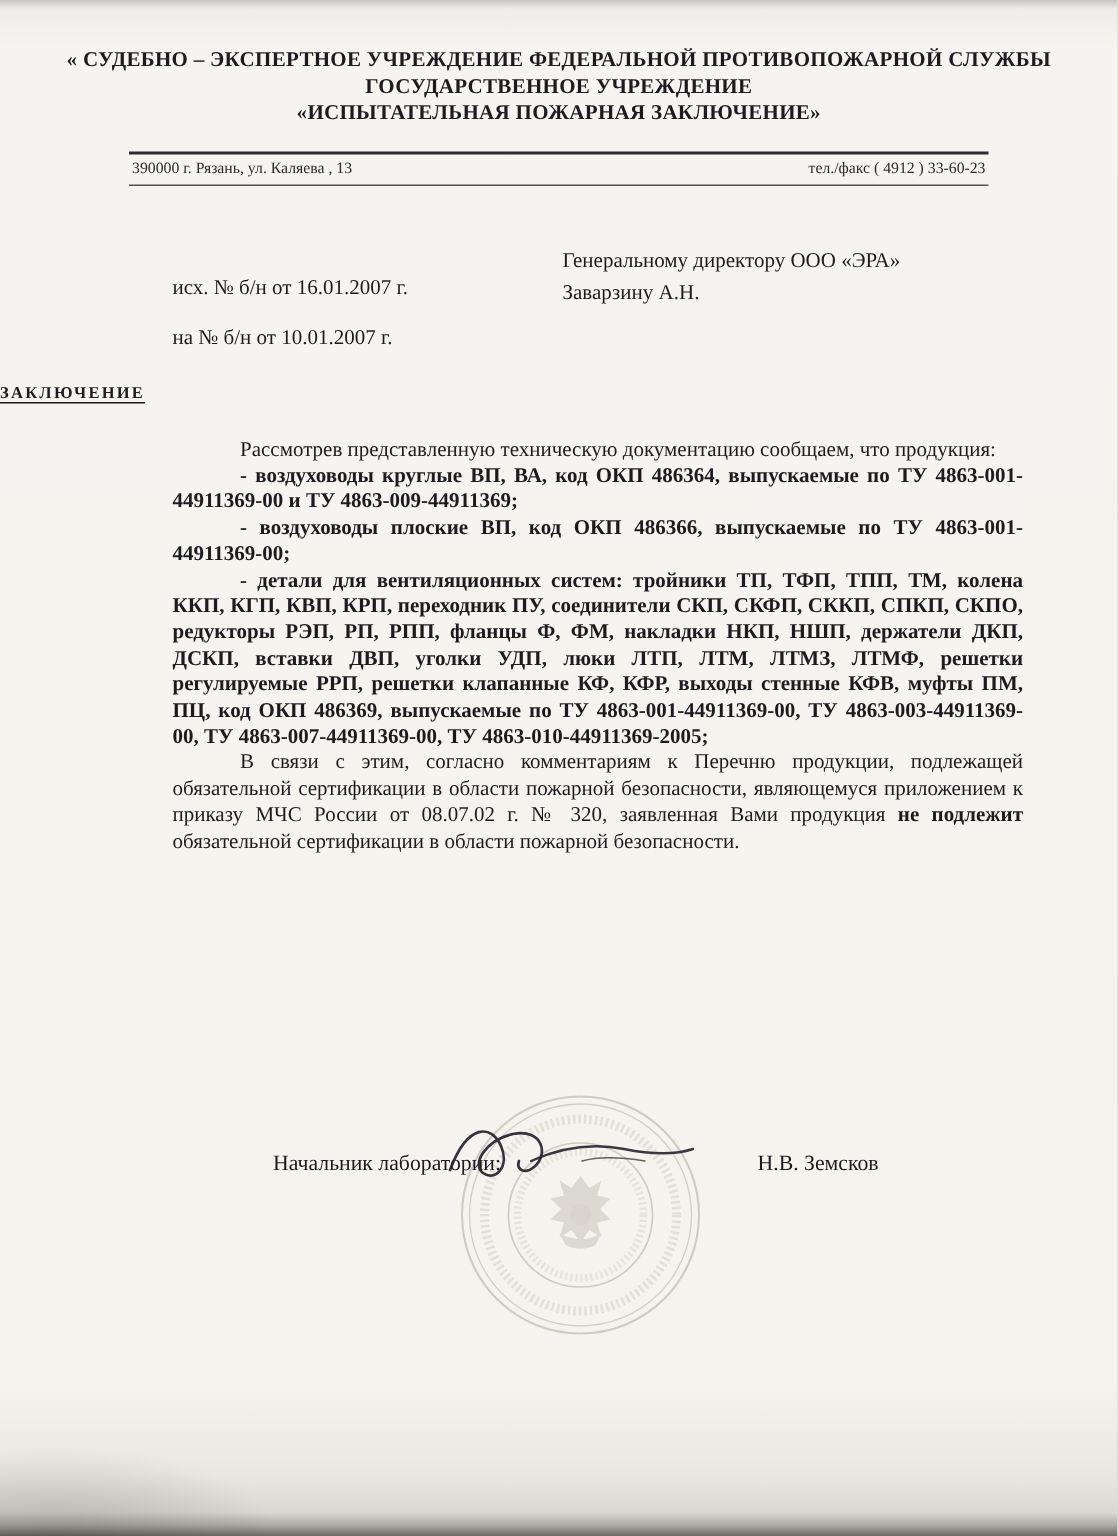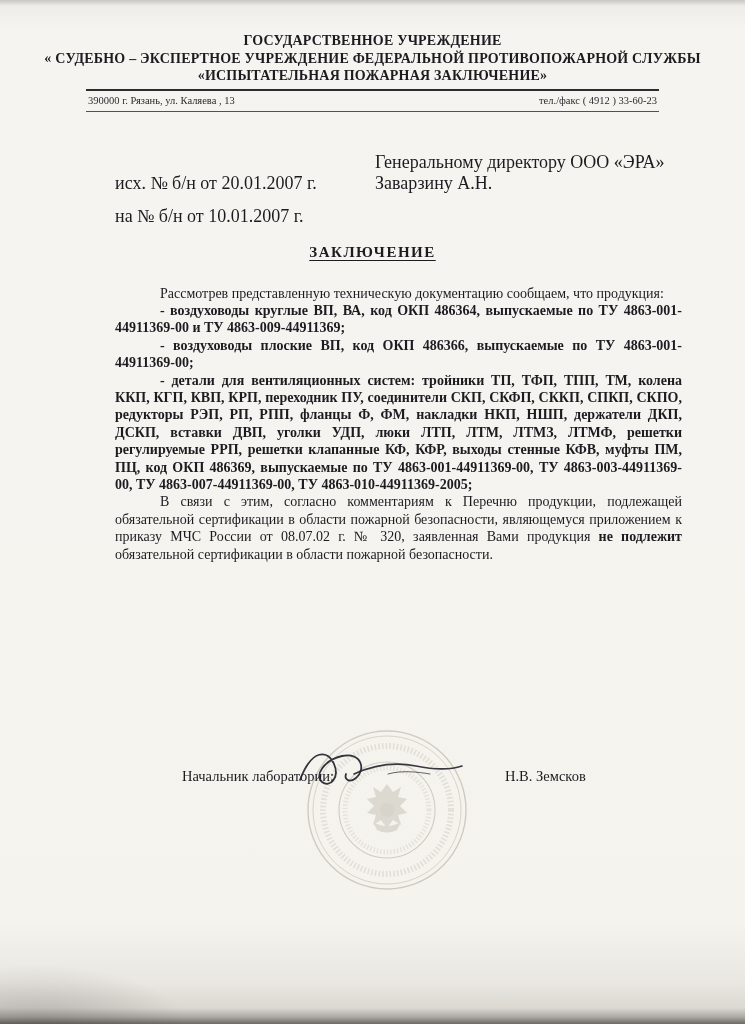--- a/index.html
+++ b/index.html
@@ -21,70 +21,70 @@
     position:absolute; left:0; right:0; top:0; height:6px;
     background:linear-gradient(180deg,rgba(90,88,84,.25) 0%,rgba(0,0,0,0) 100%);
   }
   .scan-smudge {
     position:absolute; left:-30px; bottom:-20px; width:220px; height:80px;
     background:radial-gradient(ellipse at 30% 80%, rgba(60,58,54,.25), rgba(0,0,0,0) 70%);
   }
 
   .letterhead { padding-top:32px; text-align:center; font-weight:700; font-size:14px; line-height:17.5px; letter-spacing:.2px; }
 
-  .rules { margin:4px 86px 0 86px; }
+  .rules { margin:16px 86px 0 86px; }
   .rule-thick { border-top:2.5px solid #2d2d31; }
   .rule-thin  { border-top:1px solid #505055; }
   .contact-row { display:flex; justify-content:space-between; font-size:10.5px; line-height:13px; padding:3px 2px 4px 2px; color:#2a2a2e; }
 
-  .ref-area { position:relative; margin-top:40px; height:92px; font-size:18px; }
+  .ref-area { position:relative; margin-top:40px; height:92px; font-size:14px; }
   .recipient { position:absolute; left:375px; top:0; line-height:21px; }
   .ref-out { position:absolute; left:115px; top:21px; }
   .ref-in  { position:absolute; left:115px; top:54px; }
 
-  .doc-title { text-align:center; font-weight:700; font-size:15px; letter-spacing:1.5px; text-decoration:underline; text-underline-offset:3px; }
+  .doc-title { text-align:left; font-weight:700; font-size:11px; letter-spacing:1.5px; text-decoration:underline; text-underline-offset:3px; }
 
   .body-text { margin:24px 63px 0 115px; font-size:14px; line-height:17.4px; text-align:justify; hyphens:auto; -webkit-hyphens:auto; }
   .body-text p { text-indent:45px; }
   .body-text p.b { font-weight:700; }
 
   .sig-label { position:absolute; left:182px; top:768px; font-size:14.5px; }
   .sig-name  { position:absolute; left:505px; top:768px; font-size:14.5px; }
   .sig-scribble { position:absolute; left:292px; top:740px; width:178px; height:58px; }
 
   .stamp { position:absolute; left:303px; top:726px; width:168px; height:168px; opacity:.55; }
 </style>
 </head>
 <body>
 
 <div class="page">
 
   <div class="scan-edge-top"></div>
 
   <div class="letterhead">
+    <div>« СУДЕБНО – ЭКСПЕРТНОЕ УЧРЕЖДЕНИЕ ФЕДЕРАЛЬНОЙ ПРОТИВОПОЖАРНОЙ СЛУЖБЫ</div>
     <div>ГОСУДАРСТВЕННОЕ УЧРЕЖДЕНИЕ</div>
-    <div>« СУДЕБНО – ЭКСПЕРТНОЕ УЧРЕЖДЕНИЕ ФЕДЕРАЛЬНОЙ ПРОТИВОПОЖАРНОЙ СЛУЖБЫ</div>
     <div>«ИСПЫТАТЕЛЬНАЯ ПОЖАРНАЯ ЗАКЛЮЧЕНИЕ»</div>
   </div>
 
   <div class="rules">
     <div class="rule-thick"></div>
     <div class="contact-row">
       <span>390000 г. Рязань,  ул. Каляева , 13</span>
       <span>тел./факс      ( 4912 )  33-60-23</span>
     </div>
     <div class="rule-thin"></div>
   </div>
 
   <div class="ref-area">
     <div class="recipient">
       <div>Генеральному директору ООО «ЭРА»</div>
       <div>Заварзину А.Н.</div>
     </div>
-    <div class="ref-out">исх. № б/н  от 20.01.2007 г.</div>
+    <div class="ref-out">исх. № б/н  от 16.01.2007 г.</div>
     <div class="ref-in">на № б/н от 10.01.2007 г.</div>
   </div>
 
   <div class="doc-title">ЗАКЛЮЧЕНИЕ</div>
 
   <div class="body-text">
     <p>Рассмотрев представленную техническую документацию сообщаем, что продукция:</p>
     <p class="b">- воздуховоды круглые ВП, ВА, код ОКП 486364, выпускаемые по ТУ 4863-001-44911369-00 и ТУ 4863-009-44911369;</p>
     <p class="b">- воздуховоды плоские ВП, код ОКП 486366, выпускаемые по ТУ 4863-001-44911369-00;</p>
     <p class="b">- детали для вентиляционных систем: тройники ТП, ТФП, ТПП, ТМ, колена ККП, КГП, КВП, КРП, переходник ПУ, соединители СКП, СКФП, СККП, СПКП, СКПО, редукторы РЭП, РП, РПП, фланцы Ф, ФМ, накладки НКП, НШП, держатели ДКП, ДСКП, вставки ДВП, уголки УДП, люки ЛТП, ЛТМ, ЛТМЗ, ЛТМФ, решетки регулируемые РРП, решетки клапанные КФ, КФР, выходы стенные КФВ, муфты ПМ, ПЦ, код ОКП 486369, выпускаемые по ТУ 4863-001-44911369-00, ТУ 4863-003-44911369-00, ТУ 4863-007-44911369-00, ТУ 4863-010-44911369-2005;</p>

